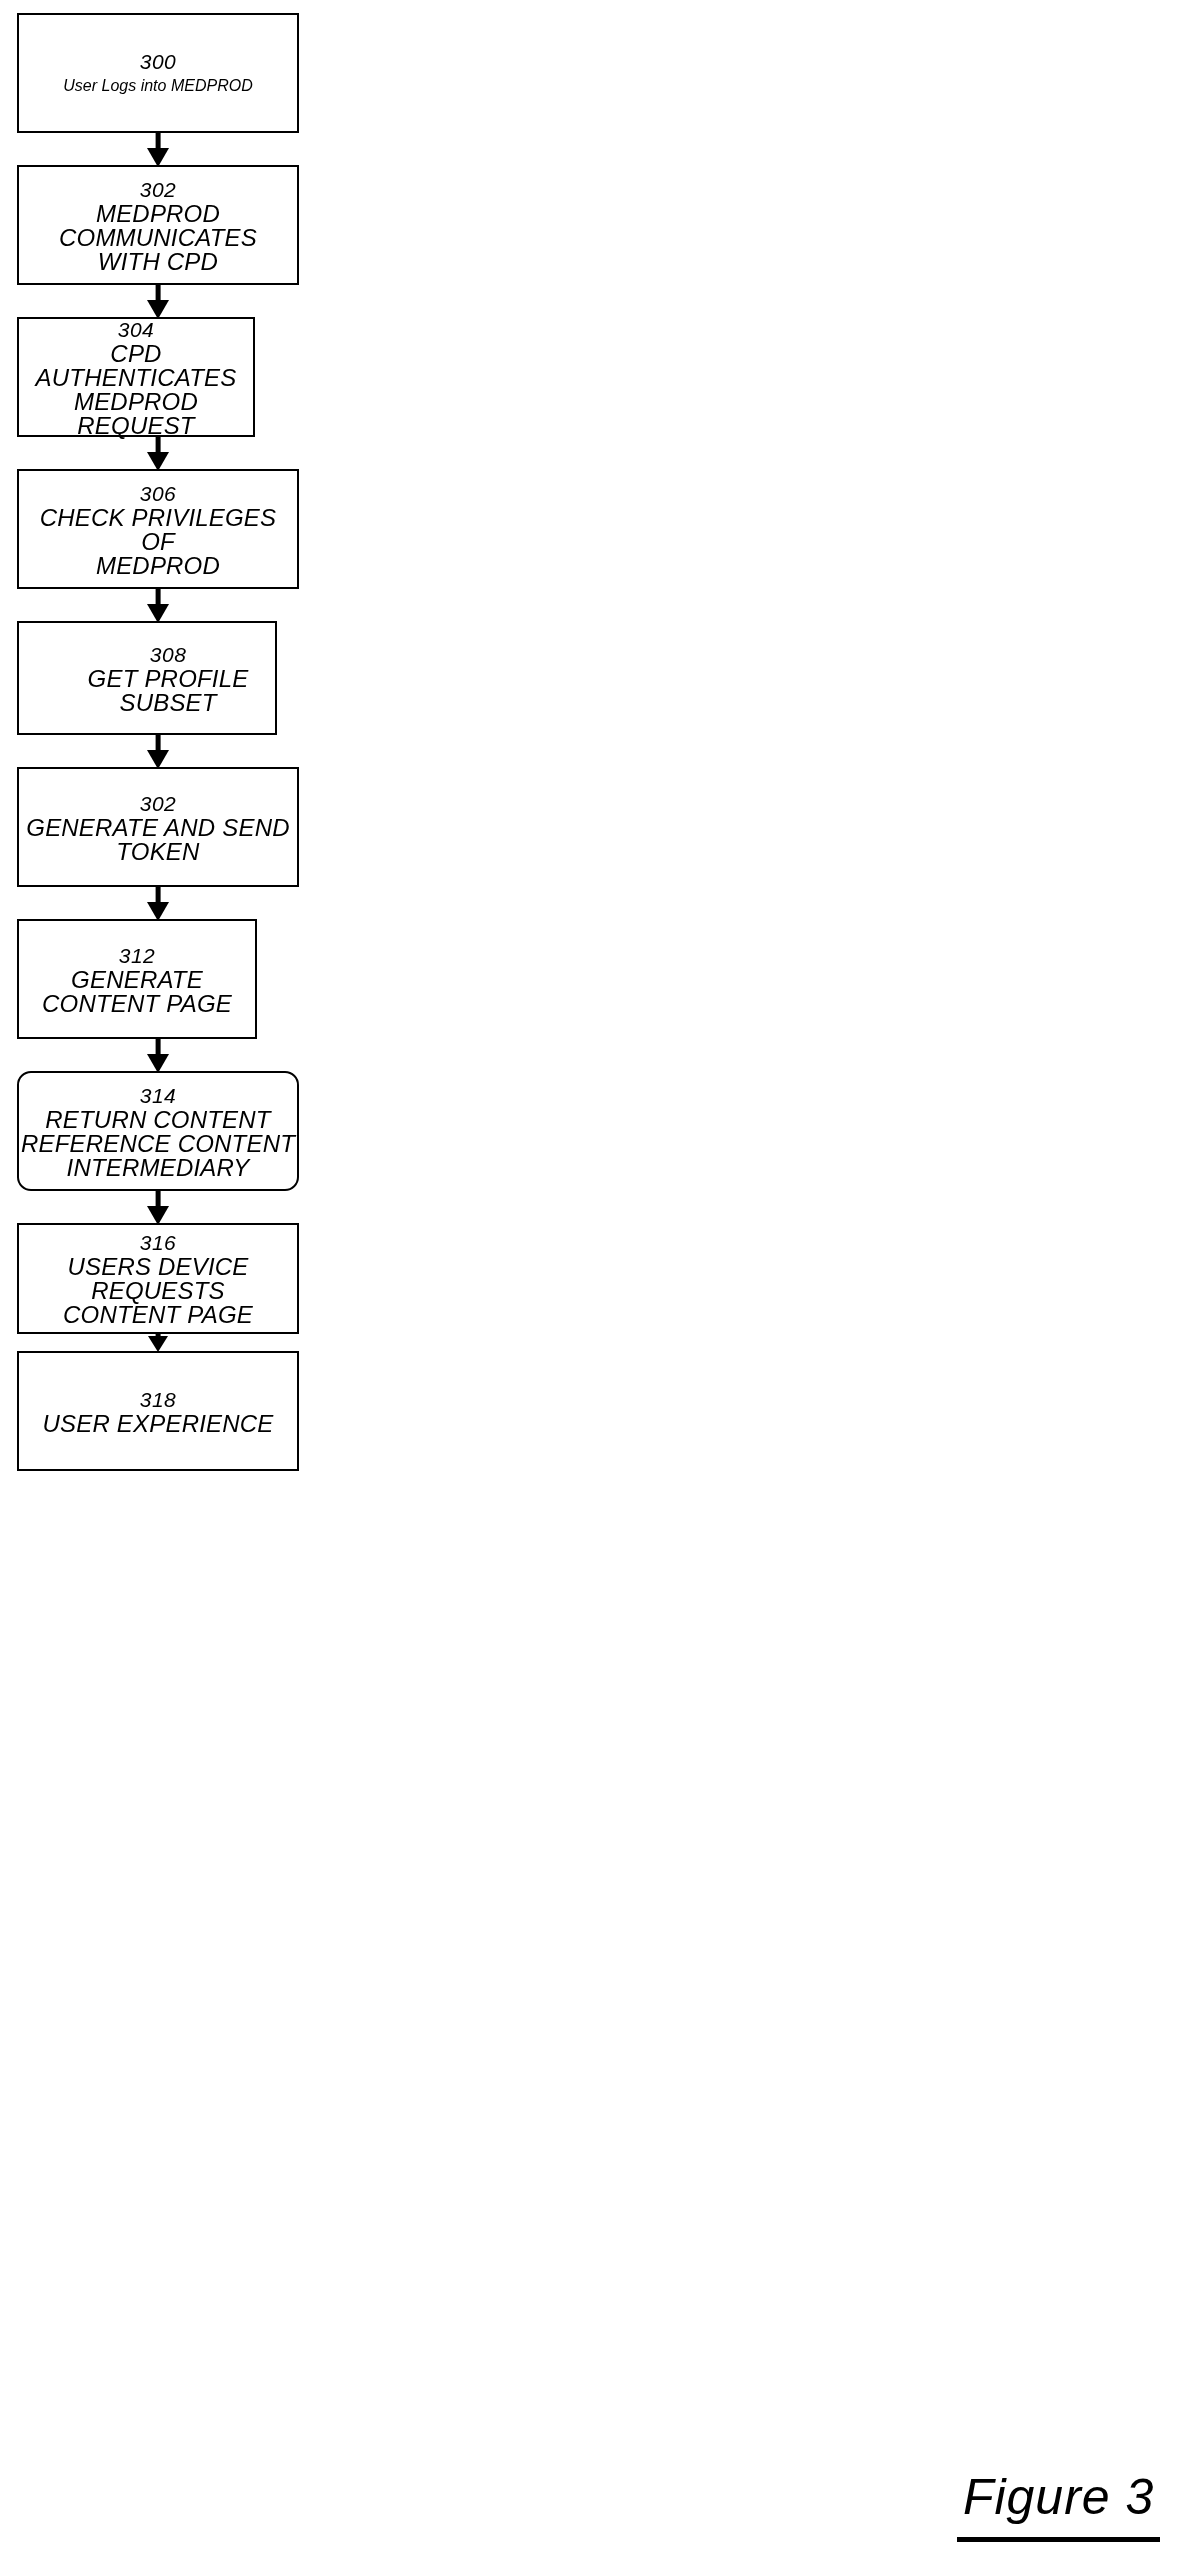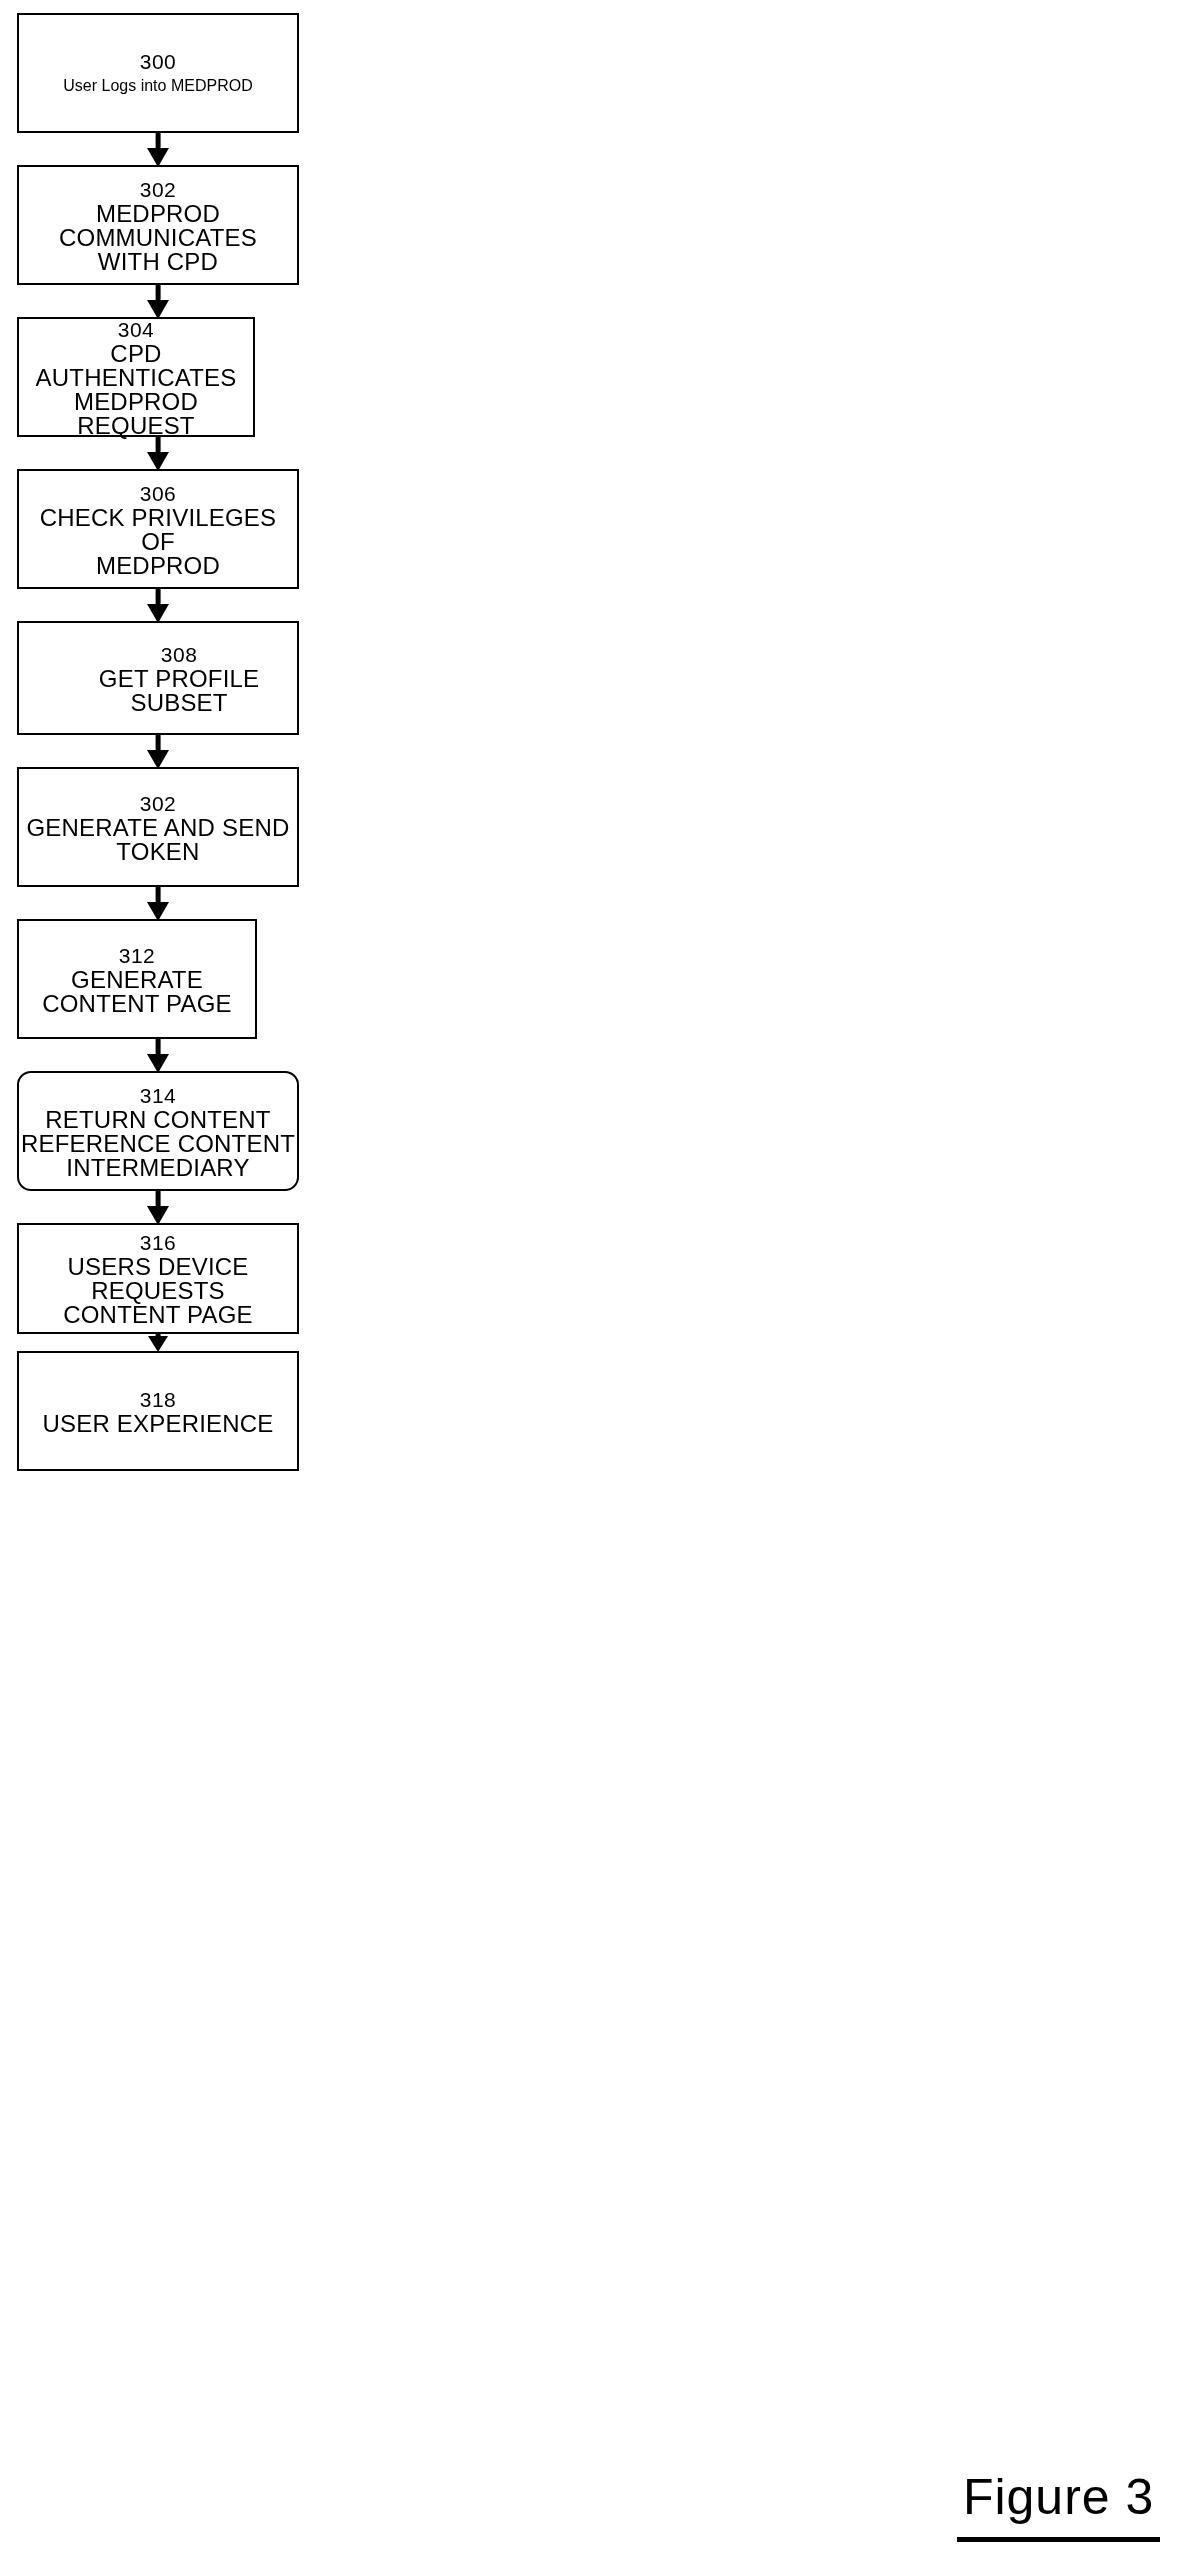--- a/index.html
+++ b/index.html
@@ -8,20 +8,21 @@
     background: #ffffff;
   }
   #page {
     position: relative;
     width: 1181px;
     height: 2576px;
     background: #ffffff;
     font-family: "Liberation Sans", sans-serif;
     color: #000000;
     overflow: hidden;
+    font-style: italic;
   }
   .flow-column {
     position: absolute;
     left: 17px;
     top: 13.3px;
     width: 282px;
   }
   .node {
     position: relative;
     box-sizing: border-box;
@@ -134,21 +135,21 @@
       </div>
       <div class="node" style="height: 120px; width: 282px;">
         <div class="node-ref">306</div>
         <div class="node-label">CHECK PRIVILEGES OF
 MEDPROD</div>
       </div>
       <div class="connector">
         <div class="shaft"></div>
         <div class="head"></div>
       </div>
-      <div class="node" style="height: 114px; width: 282px; padding-left: 44px;">
+      <div class="node" style="height: 114px; width: 260px; padding-left: 44px;">
         <div class="node-ref">308</div>
         <div class="node-label">GET PROFILE SUBSET</div>
       </div>
       <div class="connector">
         <div class="shaft"></div>
         <div class="head"></div>
       </div>
       <div class="node" style="height: 120px; width: 282px;">
         <div class="node-ref">302</div>
         <div class="node-label">GENERATE AND SEND

